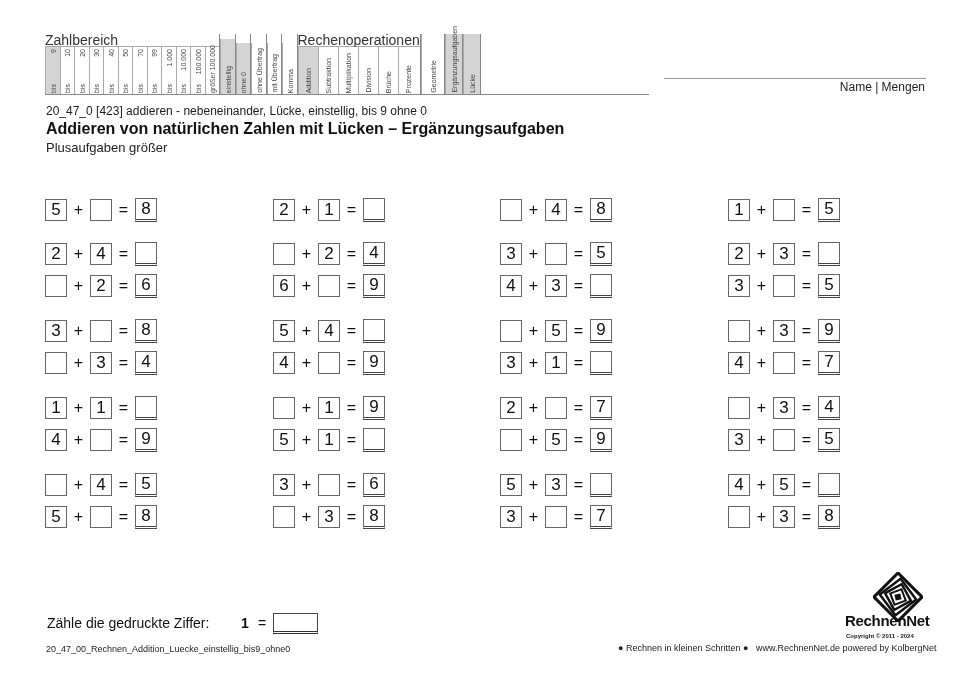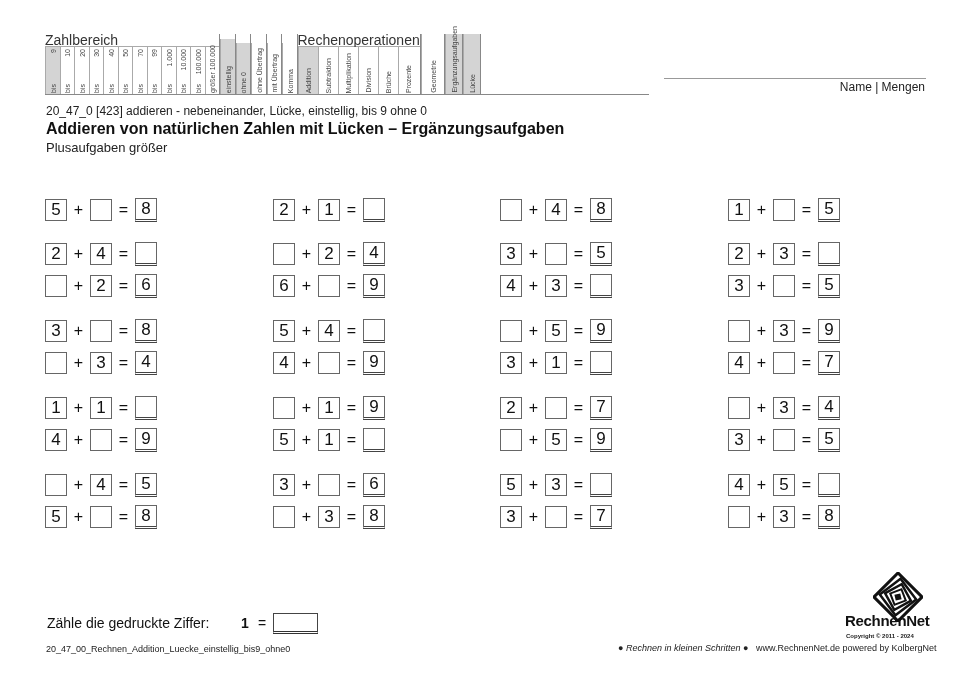--- a/index.html
+++ b/index.html
@@ -38,21 +38,21 @@
   .box.result { border-bottom: 3px double #444; height: 24px; }
   .op { width: 23px; text-align: center; font-size: 16px; color: #111; }
 
   
   .count-label { position: absolute; left: 47px; top: 615px; font-size: 14px; color: #111; }
   .count-digit { position: absolute; left: 241px; top: 615px; font-size: 14px; font-weight: bold; }
   .count-eq { position: absolute; left: 258px; top: 615px; font-size: 14px; }
   .count-box { position: absolute; left: 273px; top: 613px; width: 45px; height: 21px; border: 1px solid #444;
                border-bottom: 3px double #333; box-sizing: border-box; }
   .filename { position: absolute; left: 46px; top: 644px; font-size: 9px; color: #222; }
-  .slogan { position: absolute; left: 618px; top: 643px; font-size: 9px; color: #222; font-style: italic; }
+  .slogan { position: absolute; left: 618px; top: 643px; font-size: 9px; color: #222; }
   .website { position: absolute; left: 756px; top: 643px; font-size: 9px; color: #222; text-align: center; }
   .logo { position: absolute; left: 873px; top: 572px; width: 50px; height: 50px; }
   .brand { position: absolute; left: 845px; top: 612px; font-size: 15px; font-weight: bold; color: #111; letter-spacing: -0.3px; }
   .copyright { position: absolute; left: 846px; top: 633px; font-size: 6px; font-weight: bold; color: #222; }
 </style>
 </head>
 <body>
 
 <div class="cat-table" id="catTable">
     <div class="cat-group">

